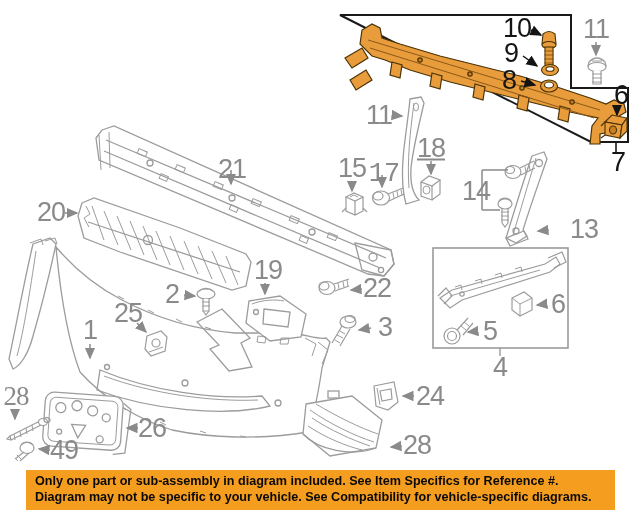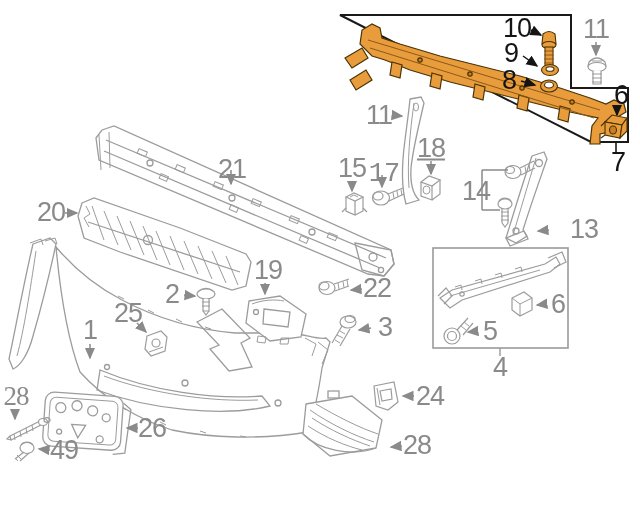--- a/index.html
+++ b/index.html
@@ -362,14 +362,18 @@
 <div class="callout" style="left:51px;top:212px;">20</div>
 <div class="callout" style="left:232px;top:169px;">21</div>
 <div class="callout" style="left:377px;top:288px;">22</div>
 <div class="callout" style="left:417px;top:445px;">28</div>
 <div class="callout" style="left:430px;top:396px;">24</div>
 <div class="callout" style="left:128px;top:313px;text-align:center;">25</div>
 <div class="callout" style="left:152px;top:428px;">26</div>
 <div class="callout" style="left:64px;top:450px;">49</div>
 <div class="callout" style="left:16px;top:396px;font-family:Liberation Serif, serif;">28</div>
 
-
+<div id="banner">
+  <div>Only one part or sub-assembly in diagram included. See Item Specifics for Reference #.</div>
+  <div>Diagram may not be specific to your vehicle. See Compatibility for vehicle-specific diagrams.</div>
 </div>
 
+</div>
+
 </body></html>

